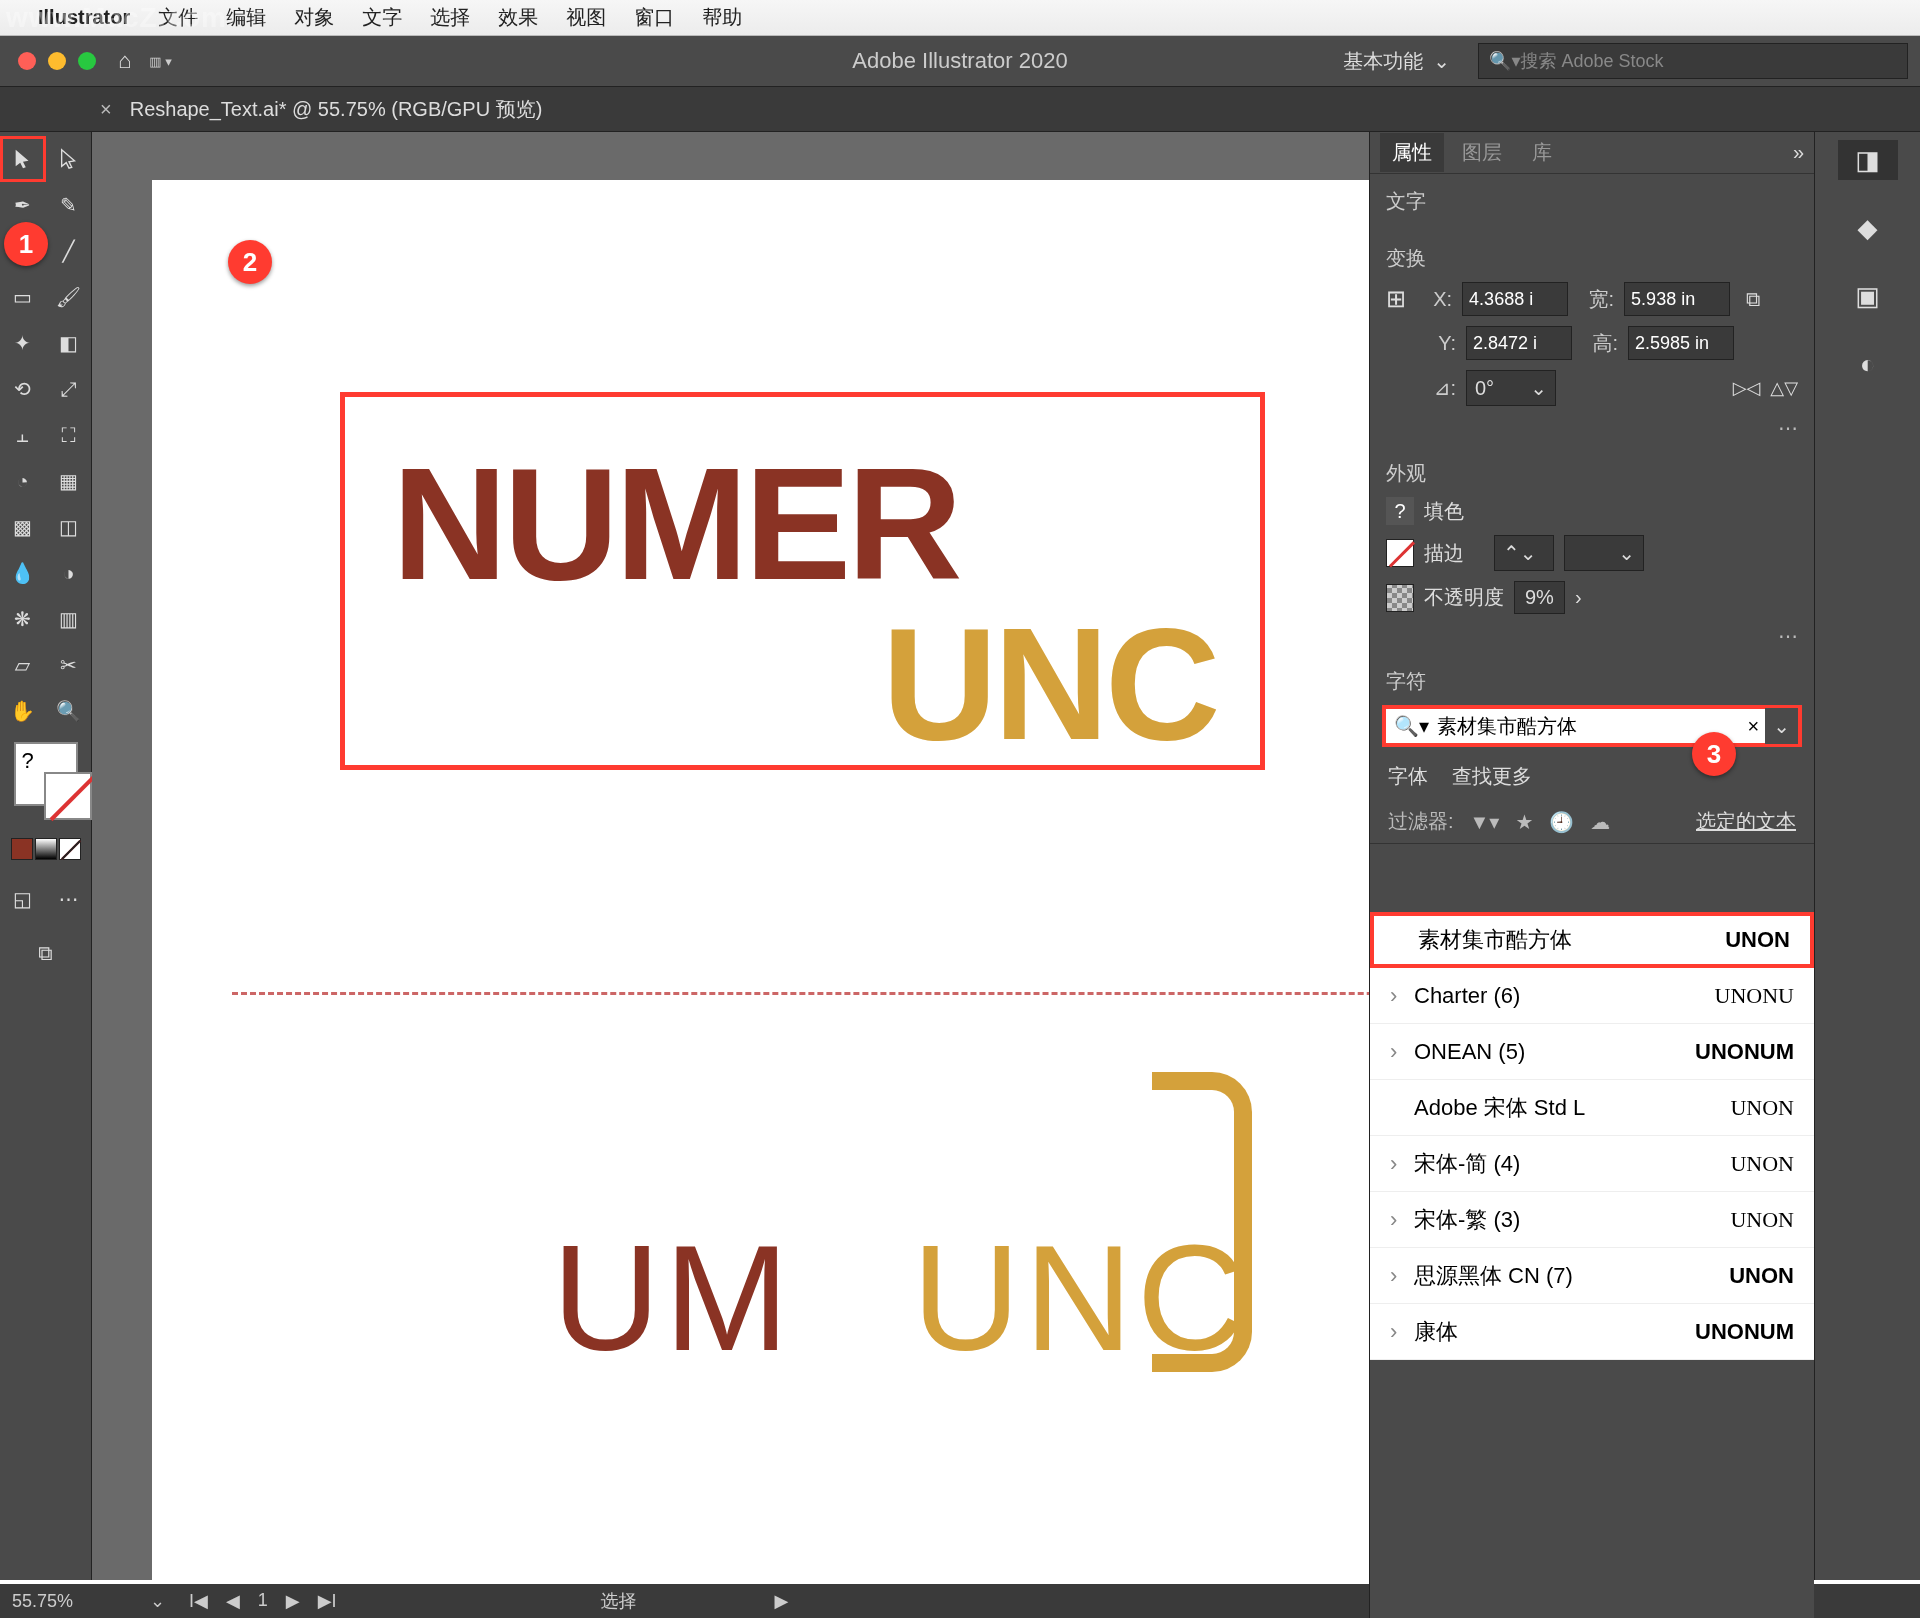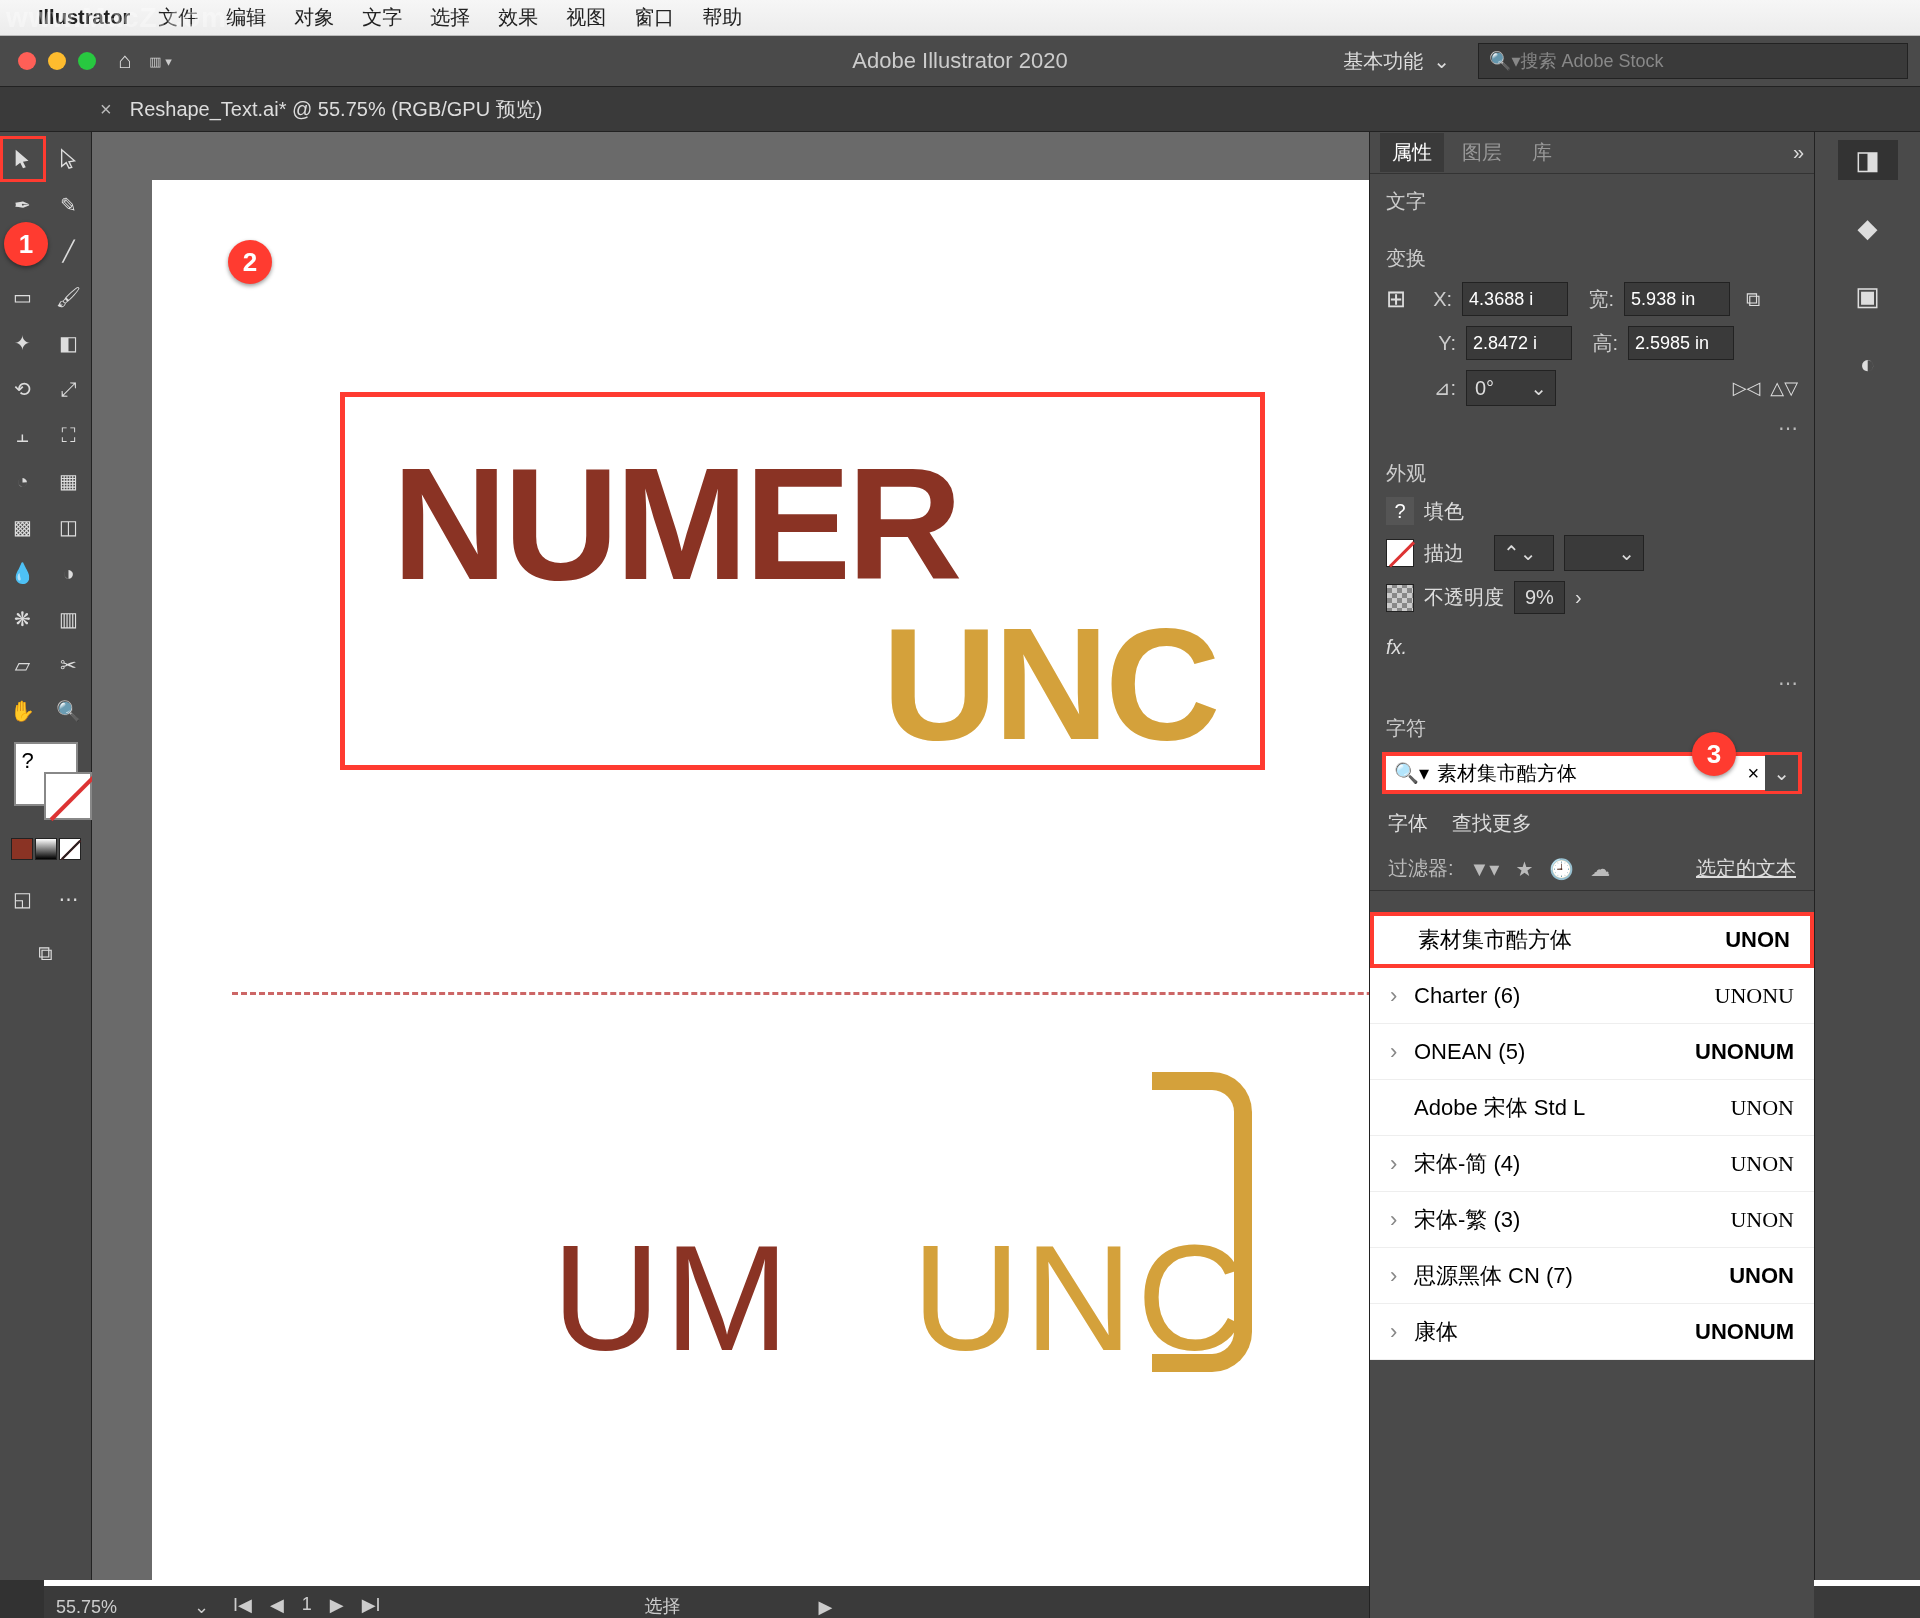--- a/index.html
+++ b/index.html
@@ -89,21 +89,21 @@
 .fontlist { position: absolute; right: 0; top: 780px; left: 0; background: #fff; color: #000; z-index: 25; }
 .fontitem { display: flex; align-items: center; height: 56px; padding: 0 20px; font-size: 22px; border-bottom: 1px solid #eee; }
 .fontitem.hl { border: 4px solid #ff3b30; }
 .fontitem .chev { width: 24px; color: #888; }
 .fontitem .fname { flex: 1; }
 .fontitem .preview { font-family: Arial Black, sans-serif; font-weight: 700; font-size: 22px; }
 .fontitem .preview.serif { font-family: Liberation Serif, serif; font-weight: 400; }
 .fontitem .preview.song { font-family: SimSun, serif; font-weight: 400; }
 
 
-.statusbar { height: 38px; background: #3a3a3a; display: flex; align-items: flex-end; padding: 0 12px; gap: 18px; color: #ccc; font-size: 18px; border-top: 6px solid #ffffff; margin-left: 44px; }
+.statusbar { height: 38px; background: #3a3a3a; display: flex; align-items: center; padding: 0 12px; gap: 18px; color: #ccc; font-size: 18px; border-top: 4px solid #ffffff; }
 .statusbar .zoom { width: 120px; }
 .statusbar .navbtns { display: flex; gap: 6px; }
 .statusbar .navbtns span { padding: 2px 6px; }
 .statusbar .mid { margin-left: 240px; }
 
 .watermark { position: absolute; left: 6px; top: 2px; color: rgba(255,255,255,.35); font-size: 28px; font-weight: 600; z-index: 40; letter-spacing: 1px; }
 </style>
 </head>
 <body>
 
@@ -285,21 +285,20 @@
       <div class="dropdown" style="width:80px">
           <span style="margin-left:auto">⌄</span>
         </div>
     </div>
     <div class="xrow opacityrow">
       <div class="swatchbox" style="background:repeating-conic-gradient(#888 0 25%,#ccc 0 50%) 0/10px 10px"></div>
       <span>不透明度</span>
       <span class="val">9%</span>
       <span>›</span>
     </div>
-    <div style="padding:12px 0"><span style="font-style:italic">fx.</span></div>
     <div style="text-align:right; color:#bbb;">⋯</div>
   </div>
   <div class="psection" style="padding-bottom:0">
     <div class="plabel">字符</div>
   </div>
   <div class="fontsearch">
     <span>🔍▾</span>
     <span style="margin-left:8px">素材集市酷方体</span>
     <span class="clear">×</span>
     <span style="margin-left:6px; background:#4a4a4a; color:#ddd; padding:6px 8px; margin-right:-8px;">⌄</span>

